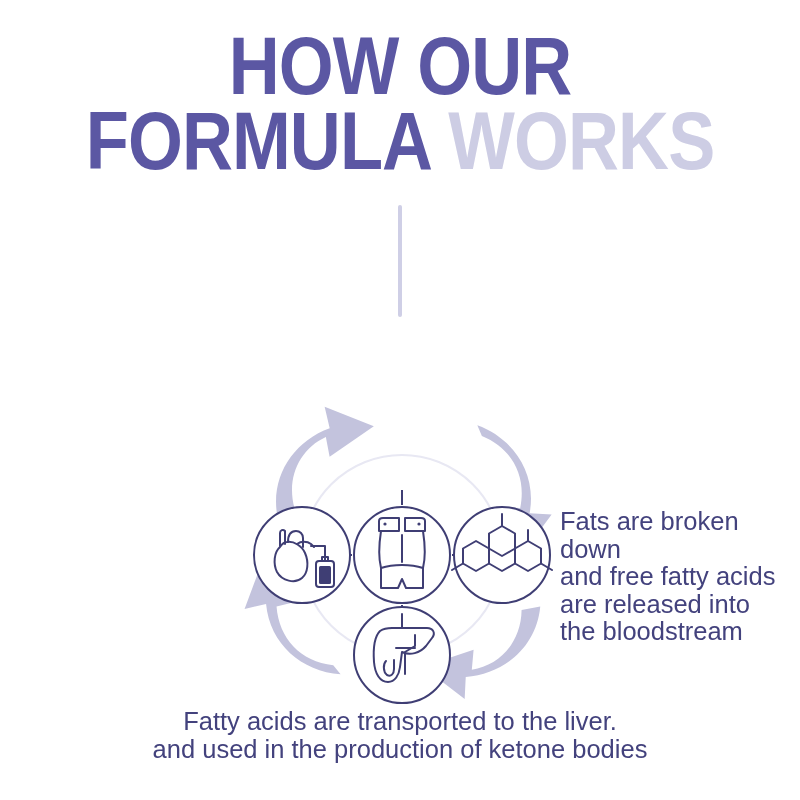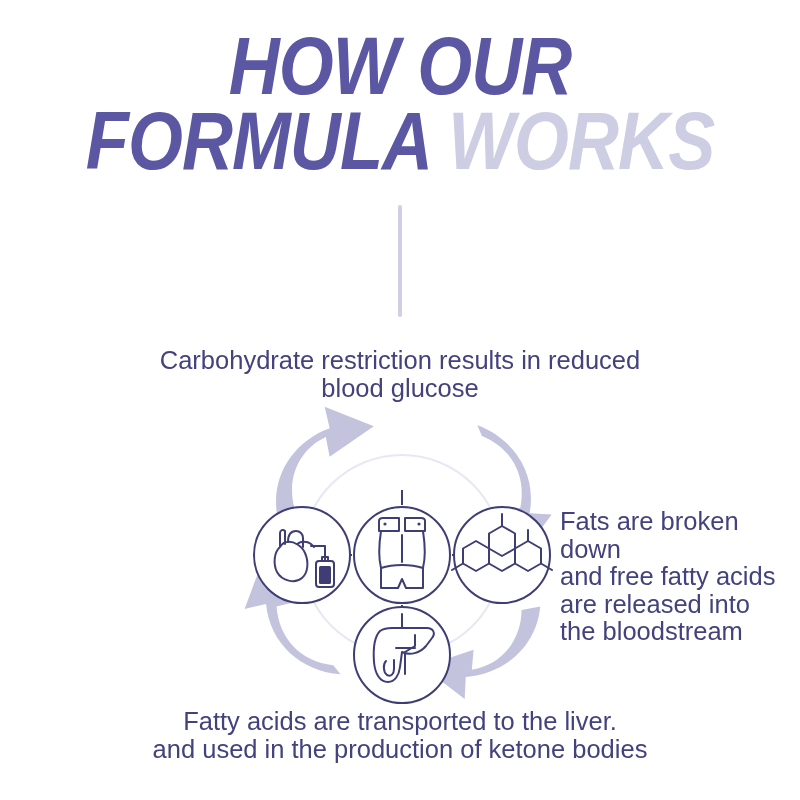--- a/index.html
+++ b/index.html
@@ -16,21 +16,20 @@
   }
 
   
   #title-block {
     position: absolute;
     top: 28px;
     left: 0;
     width: 800px;
     text-align: center;
     line-height: 0.92;
-    font-style: italic;
   }
   .title-line {
     display: block;
     font-weight: 700;
     font-size: 82px;
     letter-spacing: -1px;
     transform: scaleX(0.86);
     transform-origin: center;
     white-space: nowrap;
   }
@@ -243,22 +242,20 @@
 
         <path d="M 311,216 L 325,216 L 325,231"></path>
 
         <rect x="316" y="231" width="18" height="26" rx="3"></rect>
         <rect x="319" y="236" width="12" height="18" rx="1.5" fill="#3f3e74" stroke="none"></rect>
         <path d="M 322,231 L 322,227 L 328,227 L 328,231"></path>
       </g>
     </g>
   </svg>
 
-  <div class="caption" id="caption-top">Carbohydrate restriction results in reduced
-blood glucose</div>
 
   <div class="caption" id="caption-right">Fats are broken down
 and free fatty acids
 are released into
 the bloodstream</div>
 
   <div class="caption" id="caption-bottom">Fatty acids are transported to the liver.
 and used in the production of ketone bodies</div>
 
 </div>

